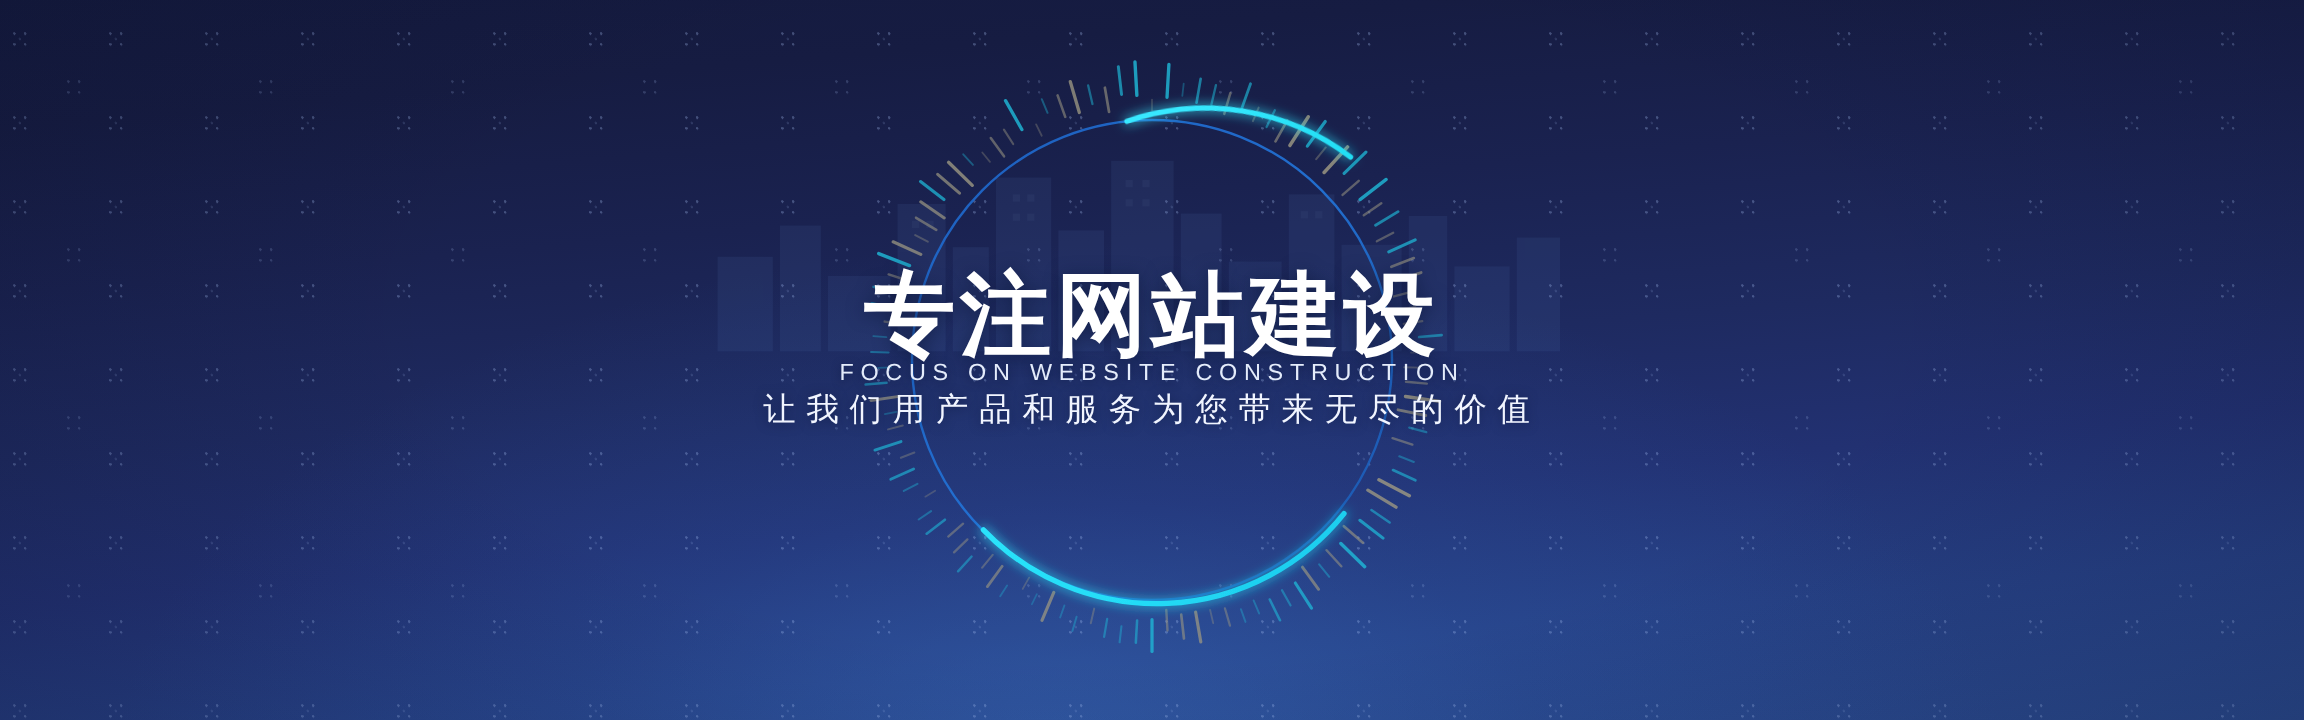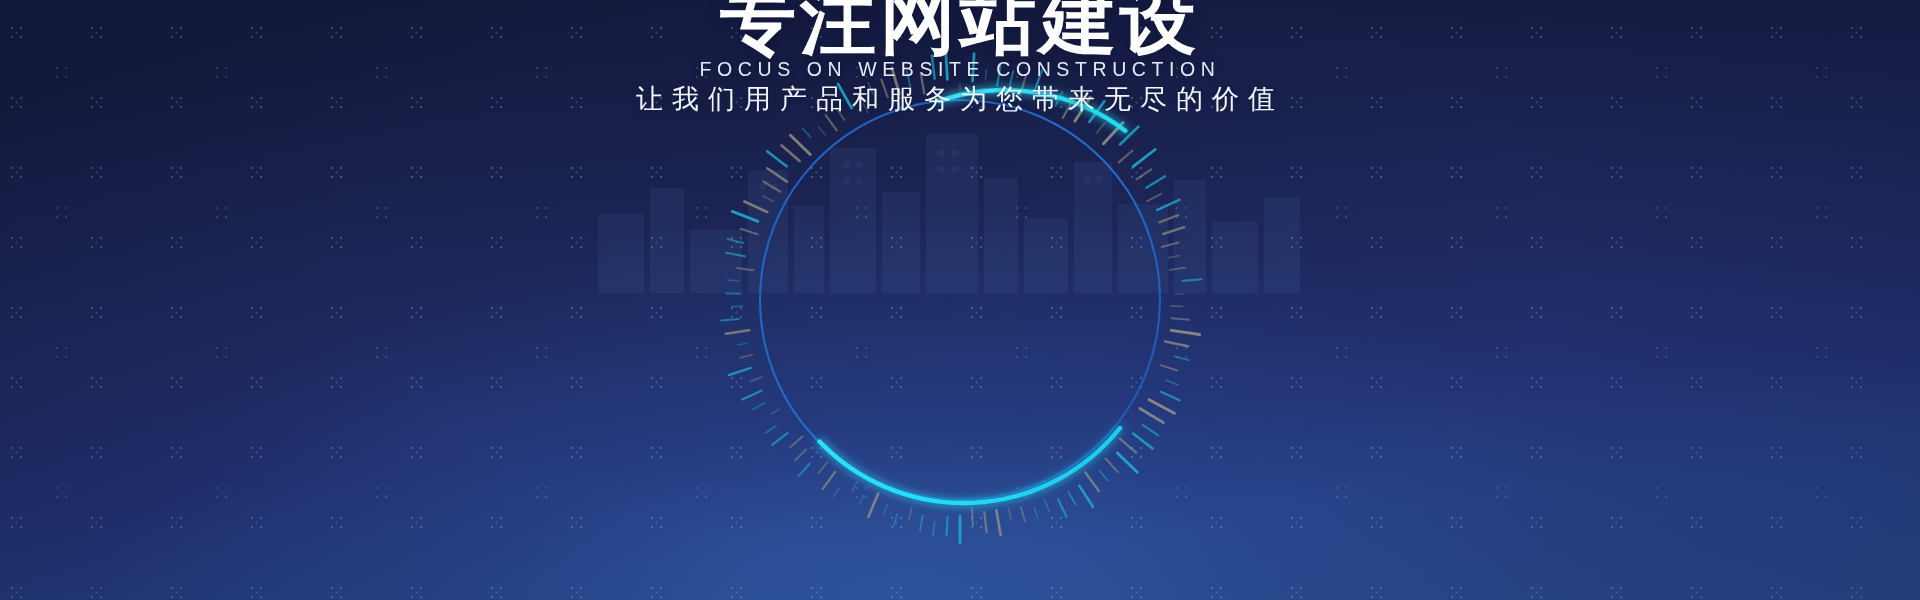--- a/index.html
+++ b/index.html
@@ -86,21 +86,21 @@
     width:560px; height:560px;
     pointer-events:none;
   }
   .ring-wrap svg { display:block; width:560px; height:560px; overflow:visible; }
 
   
   .content {
     position:absolute;
     left:0; right:0; top:0; bottom:0;
     display:flex; flex-direction:column;
-    align-items:center; 
+    align-items:center; justify-content:center;
   }
   .headline {
     font-family:"DejaVu Sans","Liberation Sans",sans-serif;
     font-weight:bold;
     font-size:76px;
     line-height:1;
     color:#ffffff;
     letter-spacing:4px;
     text-shadow:0 2px 14px rgba(8,16,48,0.55);
     margin-top:-18px;

